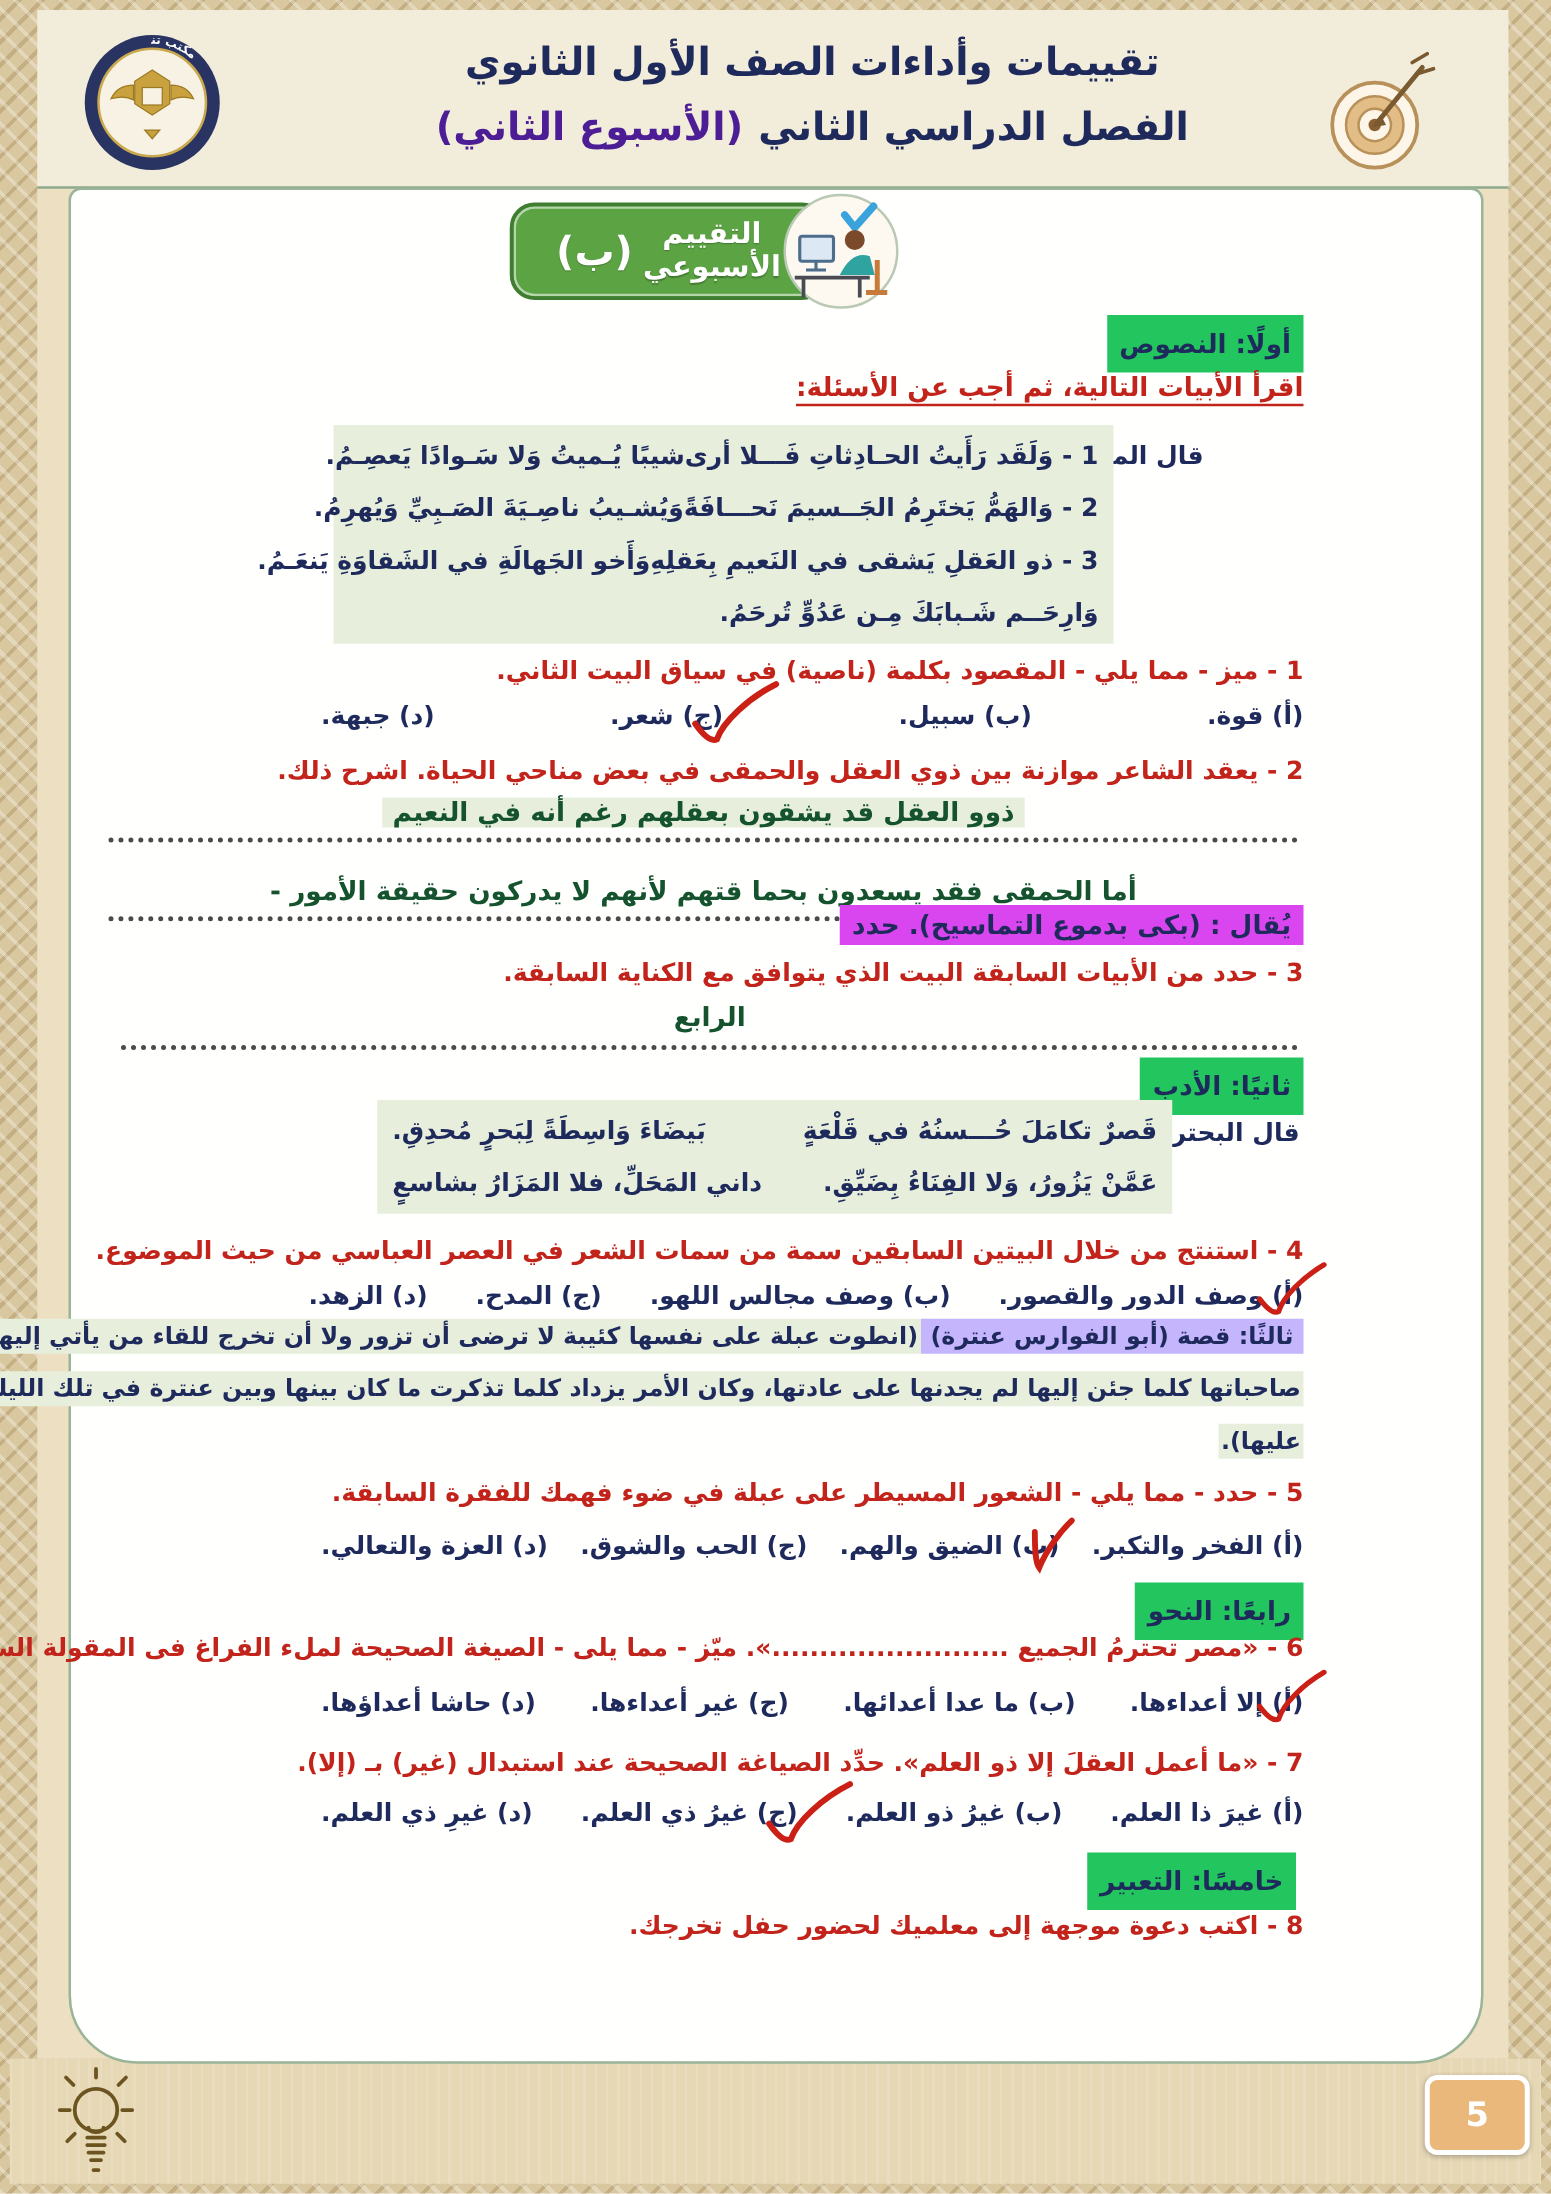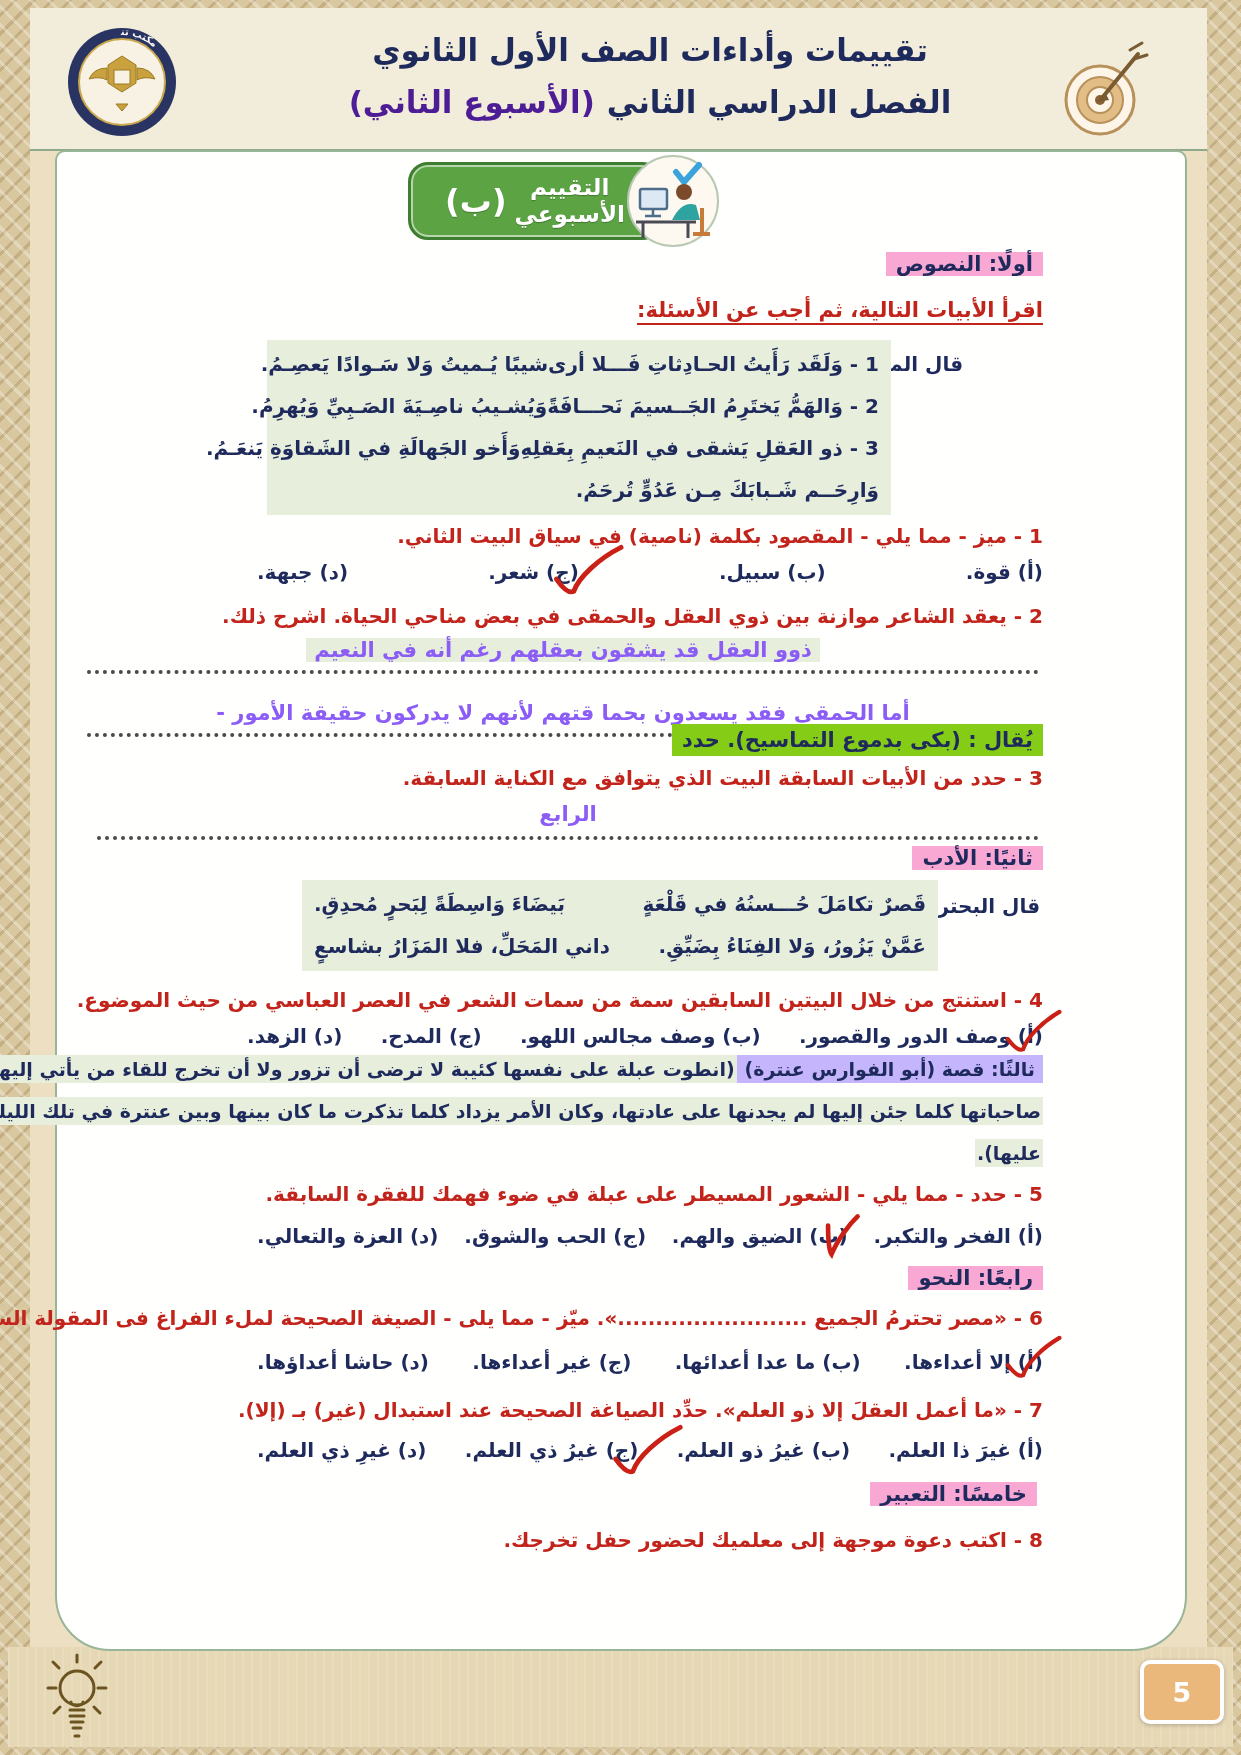--- a/index.html
+++ b/index.html
@@ -24,41 +24,41 @@
     border:2px solid #9ab498;border-radius:10px 10px 55px 55px;direction:rtl;z-index:2;}
   
   .badge{position:absolute;left:408px;top:154px;width:312px;height:94px;z-index:5;}
   .badge-rect{position:absolute;right:58px;left:0;top:8px;bottom:8px;background:#5ca344;border:3px solid #3f7d30;
     border-radius:20px;display:flex;align-items:center;justify-content:center;gap:8px;direction:rtl;
     box-shadow:inset 0 0 0 2px rgba(255,255,255,.55);}
   .b-col{display:flex;flex-direction:column;align-items:center;color:#fff;font-weight:700;font-size:23px;line-height:27px;text-shadow:0 1px 1px rgba(0,0,0,.25);}
   .b-suffix{color:#fff;font-weight:700;font-size:32px;text-shadow:0 1px 1px rgba(0,0,0,.25);}
   .badge-circle{position:absolute;right:0;top:0;width:94px;height:94px;}
   
-  .lbl{position:absolute;display:inline-block;background:#f9a8d4;color:#1f2a5c;font-weight:700;font-size:21px;
-    padding:0 10px;white-space:nowrap;}
+  .lbl{position:absolute;display:inline-block;background:#22c55e;color:#1f2a5c;font-weight:700;font-size:21px;
+    padding:11px 10px;white-space:nowrap;}
   .instr{position:absolute;color:#c2241b;font-weight:700;font-size:21px;white-space:nowrap;
     text-decoration:underline;text-decoration-thickness:2px;text-underline-offset:6px;}
   .q{position:absolute;color:#c2241b;font-weight:700;font-size:20px;white-space:nowrap;text-align:right;direction:rtl;}
   .poet{position:absolute;color:#1f2a5c;font-weight:700;font-size:20px;white-space:nowrap;}
   .vblock{position:absolute;background:#e7efdc;padding:8px 12px;}
   .vrow{display:flex;justify-content:space-between;direction:rtl;color:#1f2a5c;font-weight:700;font-size:20px;
     line-height:33px;margin-bottom:9px;white-space:nowrap;}
   .vrow:last-child{margin-bottom:0;}
   .opts{position:absolute;display:flex;justify-content:space-between;direction:rtl;color:#1f2a5c;
     font-weight:700;font-size:20px;white-space:nowrap;}
   .opt{position:relative;}
   .check{position:absolute;top:-16px;pointer-events:none;}
   .check-long{right:-58px;width:100px;height:58px;transform:rotate(-4deg);}
   .check-mid{right:-26px;width:70px;height:50px;transform:rotate(-6deg);}
   .check-small{right:-12px;width:48px;height:56px;transform:rotate(8deg);}
   .ansline{position:absolute;border-bottom:4px dotted #4a4a4a;text-align:center;direction:rtl;}
-  .ansline .ans{position:relative;top:4px;color:#8b5cf6;font-weight:700;font-size:21px;}
+  .ansline .ans{position:relative;top:4px;color:#14532d;font-weight:700;font-size:21px;}
   .ans.hl{background:#e7efdc;padding:0 8px;}
-  .idiom{position:absolute;display:inline-block;background:#84cc16;color:#1f2a5c;font-weight:700;font-size:21px;
+  .idiom{position:absolute;display:inline-block;background:#d946ef;color:#1f2a5c;font-weight:700;font-size:21px;
     padding:4px 10px;white-space:nowrap;}
   .story{position:absolute;direction:rtl;text-align:right;white-space:nowrap;font-weight:700;font-size:19px;color:#1f2a5c;}
   .story .hl{background:#e7efdc;padding:3px 2px;}
   .story .slbl{background:#c4b5fd;padding:3px 8px;color:#1f2a5c;}
   
   .bottom-band{position:absolute;left:8px;right:8px;top:1647px;height:100px;background:#e6d7b5;
     background-image:repeating-linear-gradient(90deg, rgba(255,255,255,.14) 0 2px, transparent 2px 9px);z-index:1;}
   .bulb{position:absolute;left:44px;top:1650px;width:66px;height:98px;z-index:3;}
   .pagenum{position:absolute;left:1140px;top:1660px;width:76px;height:56px;background:#eab87a;border:4px solid #ffffff;
     border-radius:10px;box-shadow:0 1px 4px rgba(0,0,0,.25);color:#fff;font-weight:700;font-size:27px;

